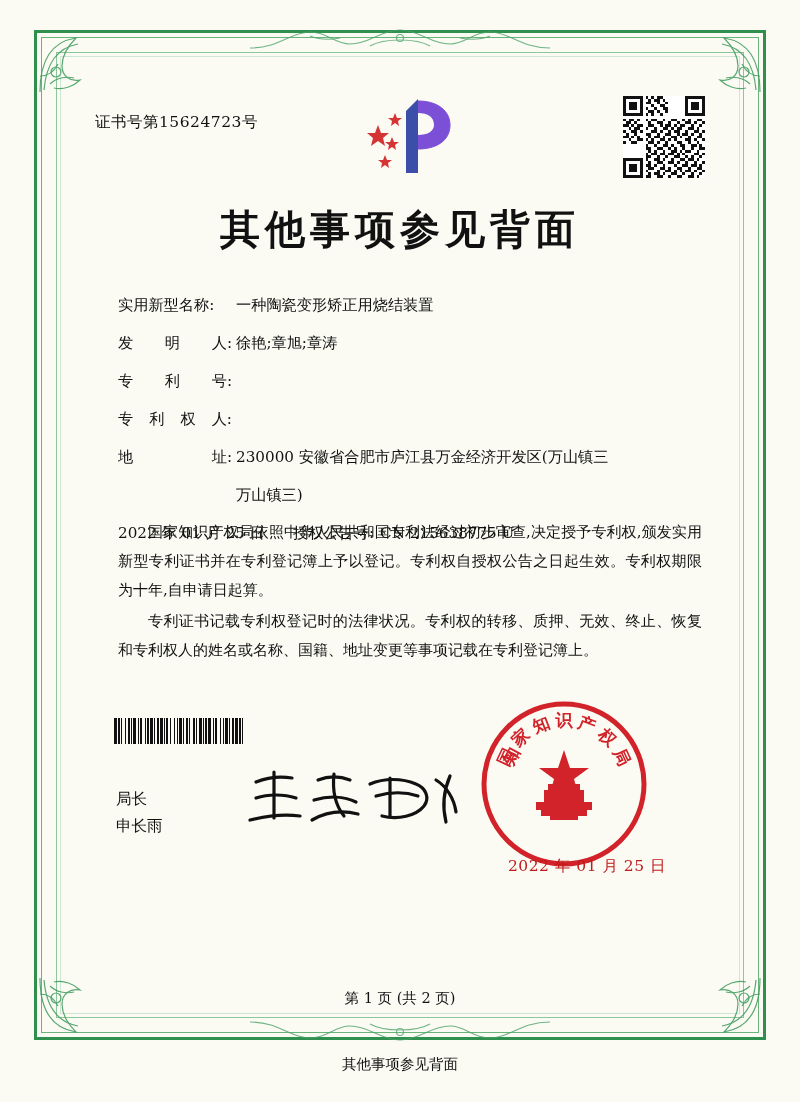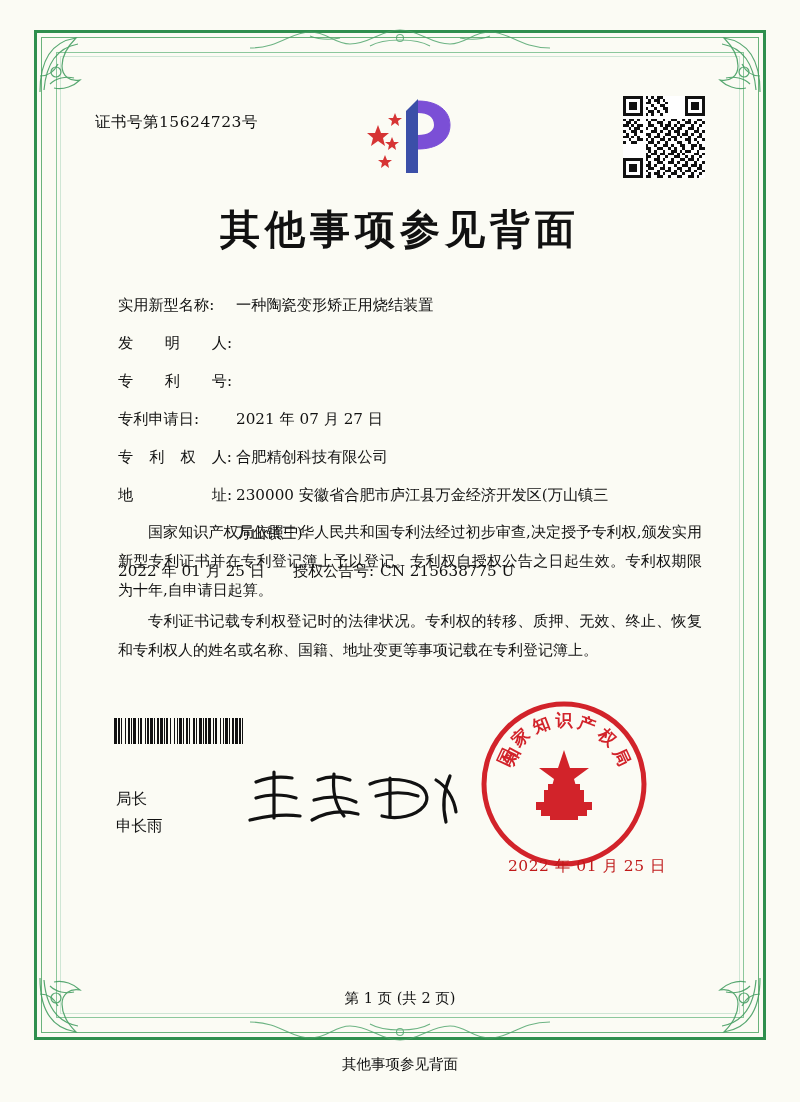--- a/index.html
+++ b/index.html
@@ -588,43 +588,39 @@
         <div class="f-label">实用新型名称:</div>
         <div class="f-value">一种陶瓷变形矫正用烧结装置</div>
       </div>
 
       <div class="field-row">
         <div class="f-label spread">
           <span>发</span>
           <span>明</span>
           <span>人:</span>
         </div>
+        <div class="f-value">徐艳;章旭;章涛</div>
       </div>
 
       <div class="field-row">
         <div class="f-label spread">
           <span>专</span>
           <span>利</span>
           <span>号:</span>
         </div>
       </div>
 
-      <div class="field-row">
-        <div class="f-label">专利申请日:</div>
-        <div class="f-value">2021 年 07 月 27 日</div>
-      </div>
 
       <div class="field-row">
         <div class="f-label spread">
           <span>专</span>
           <span>利</span>
           <span>权</span>
           <span>人:</span>
         </div>
-        <div class="f-value">合肥精创科技有限公司</div>
       </div>
 
       <div class="field-row">
         <div class="f-label spread">
           <span>地</span>
           <span>址:</span>
         </div>
         <div class="f-value">230000 安徽省合肥市庐江县万金经济开发区(万山镇三</div>
       </div>
       <div class="addr-second">万山镇三)</div>

